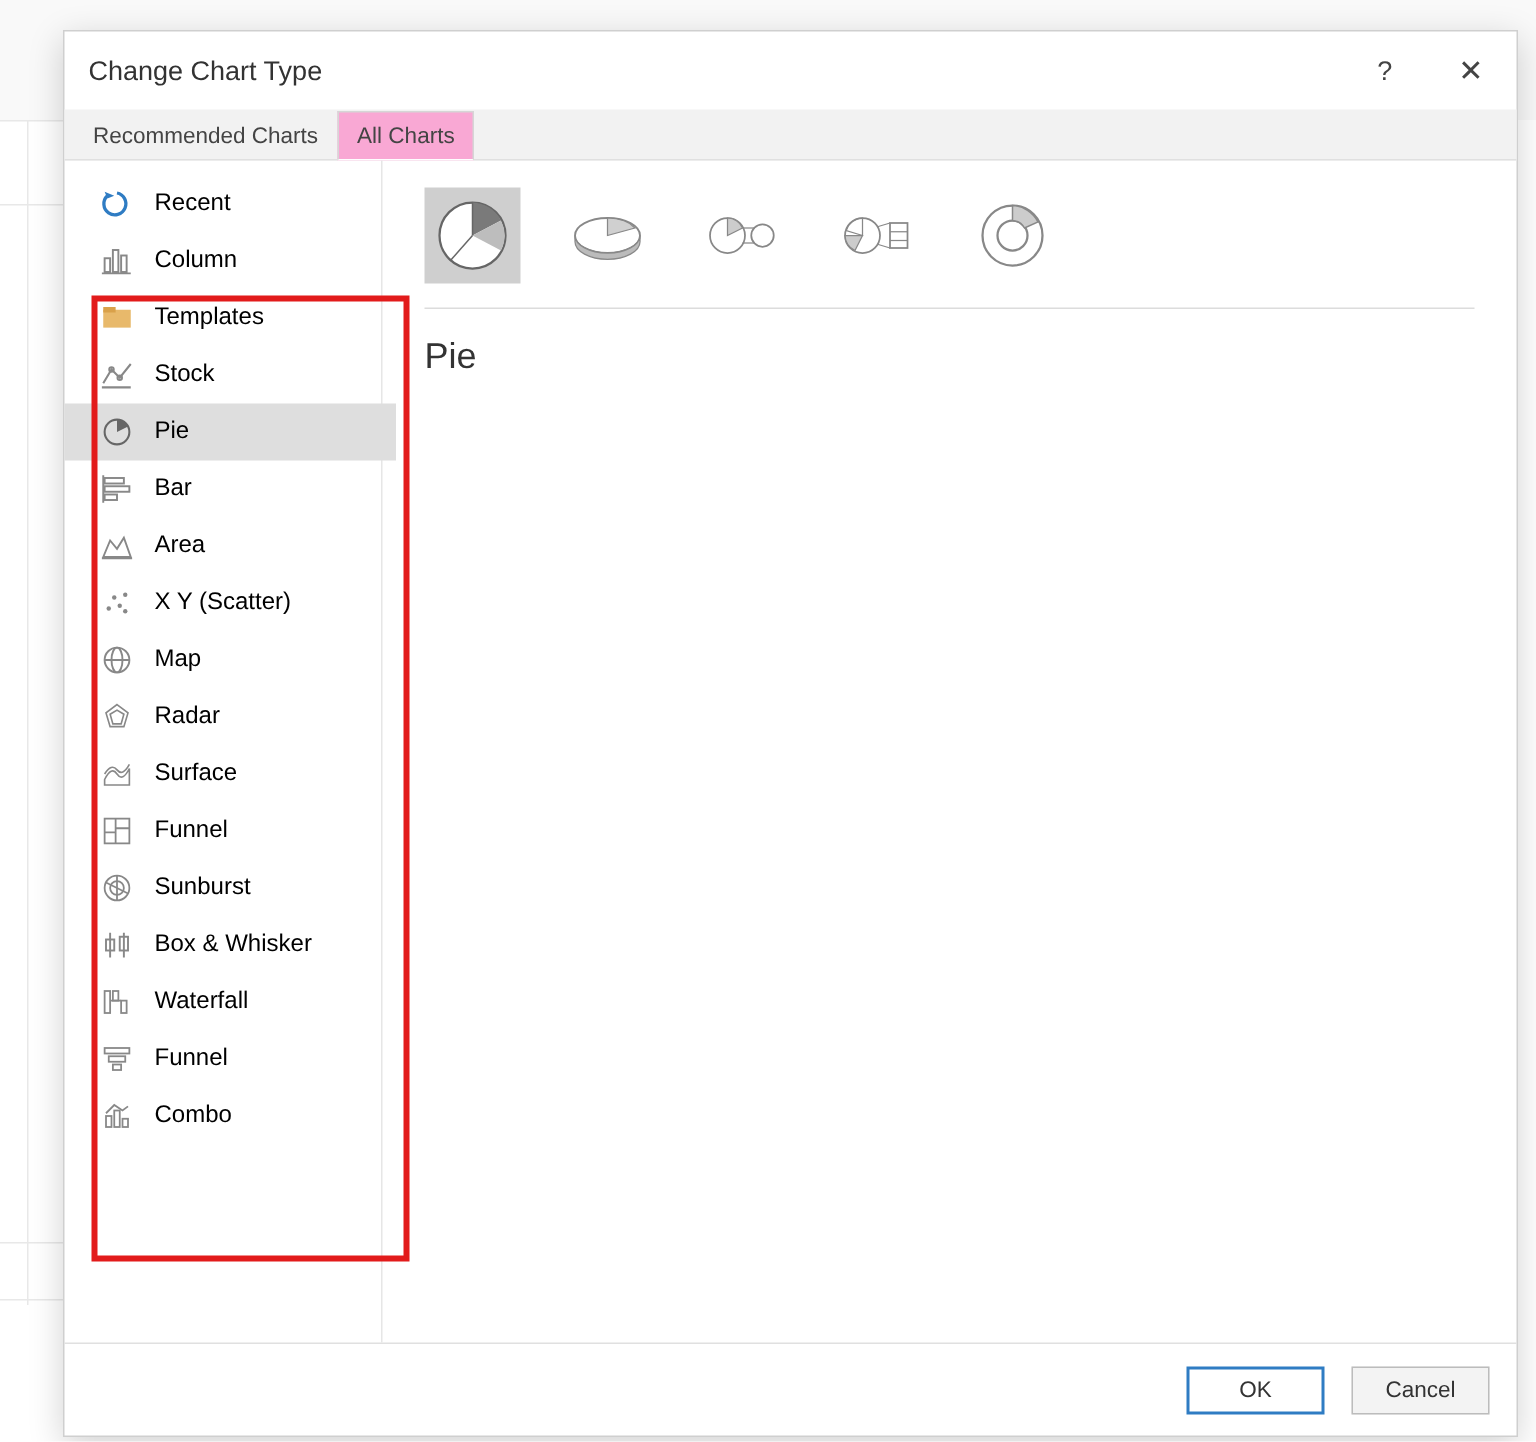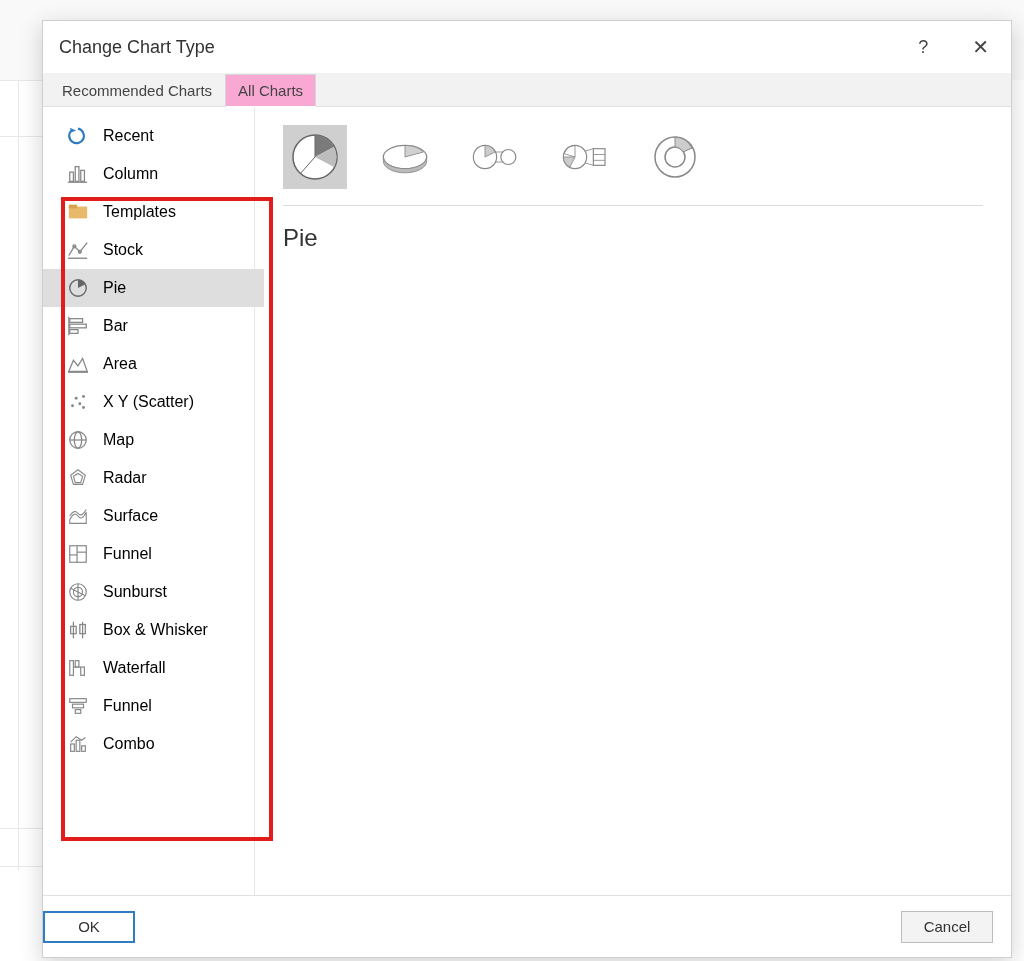--- a/index.html
+++ b/index.html
@@ -82,21 +82,21 @@
   .preview .ptitle { font-size:13px; color:#5b5b5b; margin-bottom:2px; }
   .preview .pie-wrap { flex:1; display:flex; align-items:center; justify-content:center; }
   .preview .legend { display:flex; gap:14px; font-size:9px; color:#666; }
   .preview .legend span::before{
     content:""; display:inline-block; width:6px; height:6px; margin-right:4px;
     background:var(--c); vertical-align:middle;
   }
   
   .footer {
     height:62px; border-top:1px solid #e0e0e0;
-    display:flex; align-items:center; justify-content:space-between;
+    display:flex; align-items:center; justify-content:flex-end;
     gap:18px; padding-right:18px;
   }
   .btn {
     min-width:92px; height:32px; font-size:15px; color:#333;
     background:#f3f3f3; border:1px solid #bcbcbc; cursor:pointer;
   }
   .btn.primary { border:2px solid #2f7cc3; background:#ffffff; }
 </style>
 </head>
 <body>

